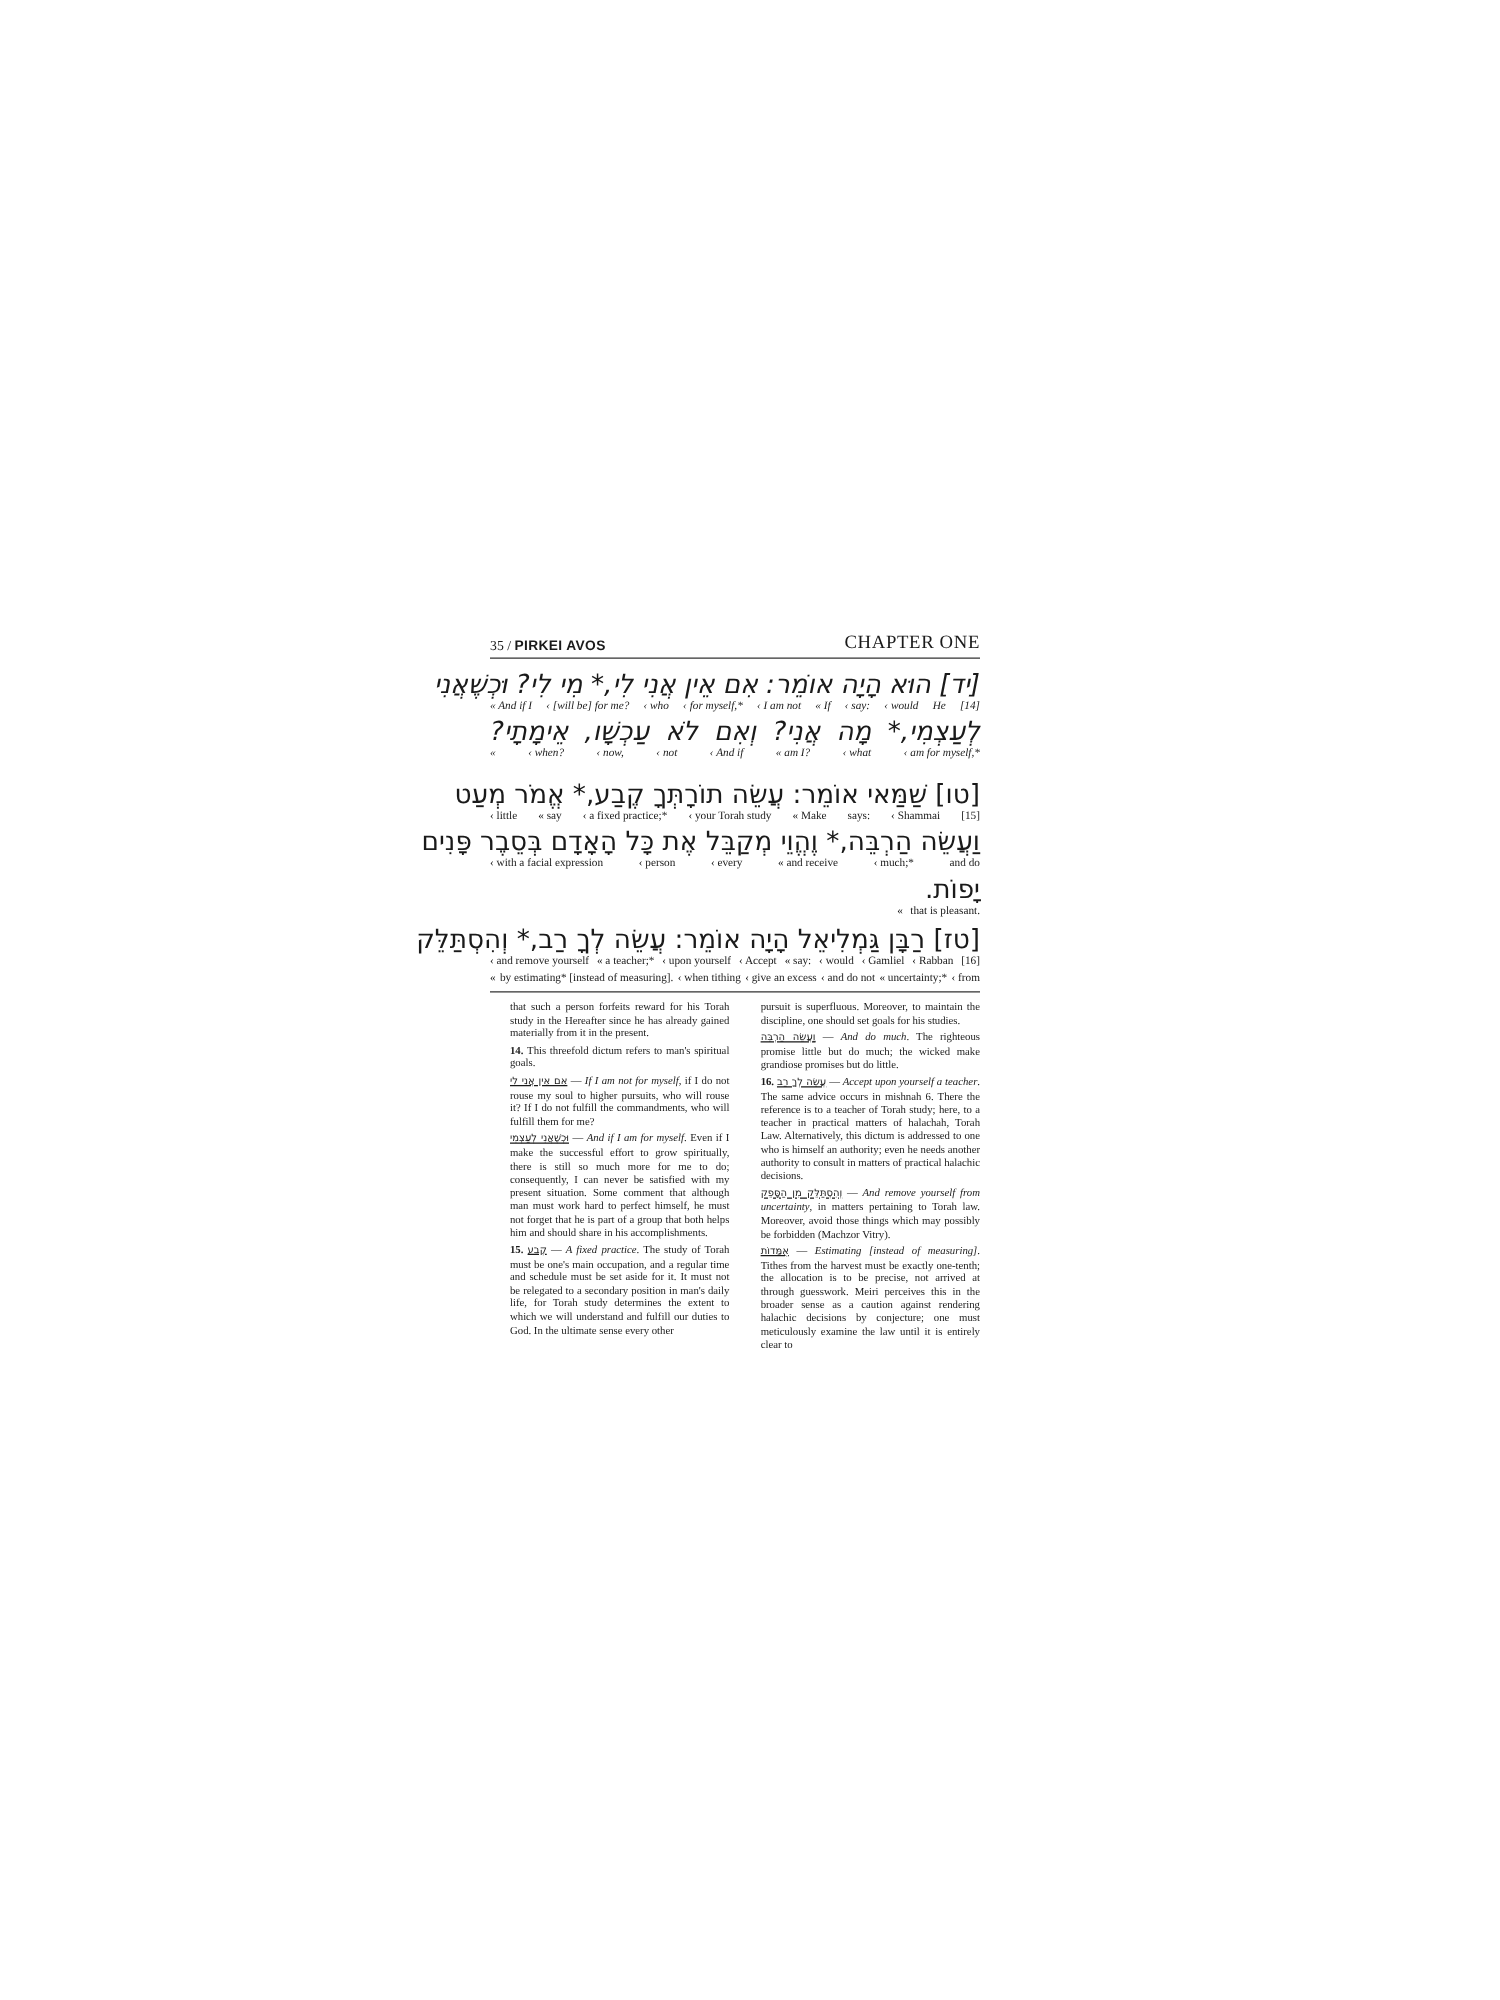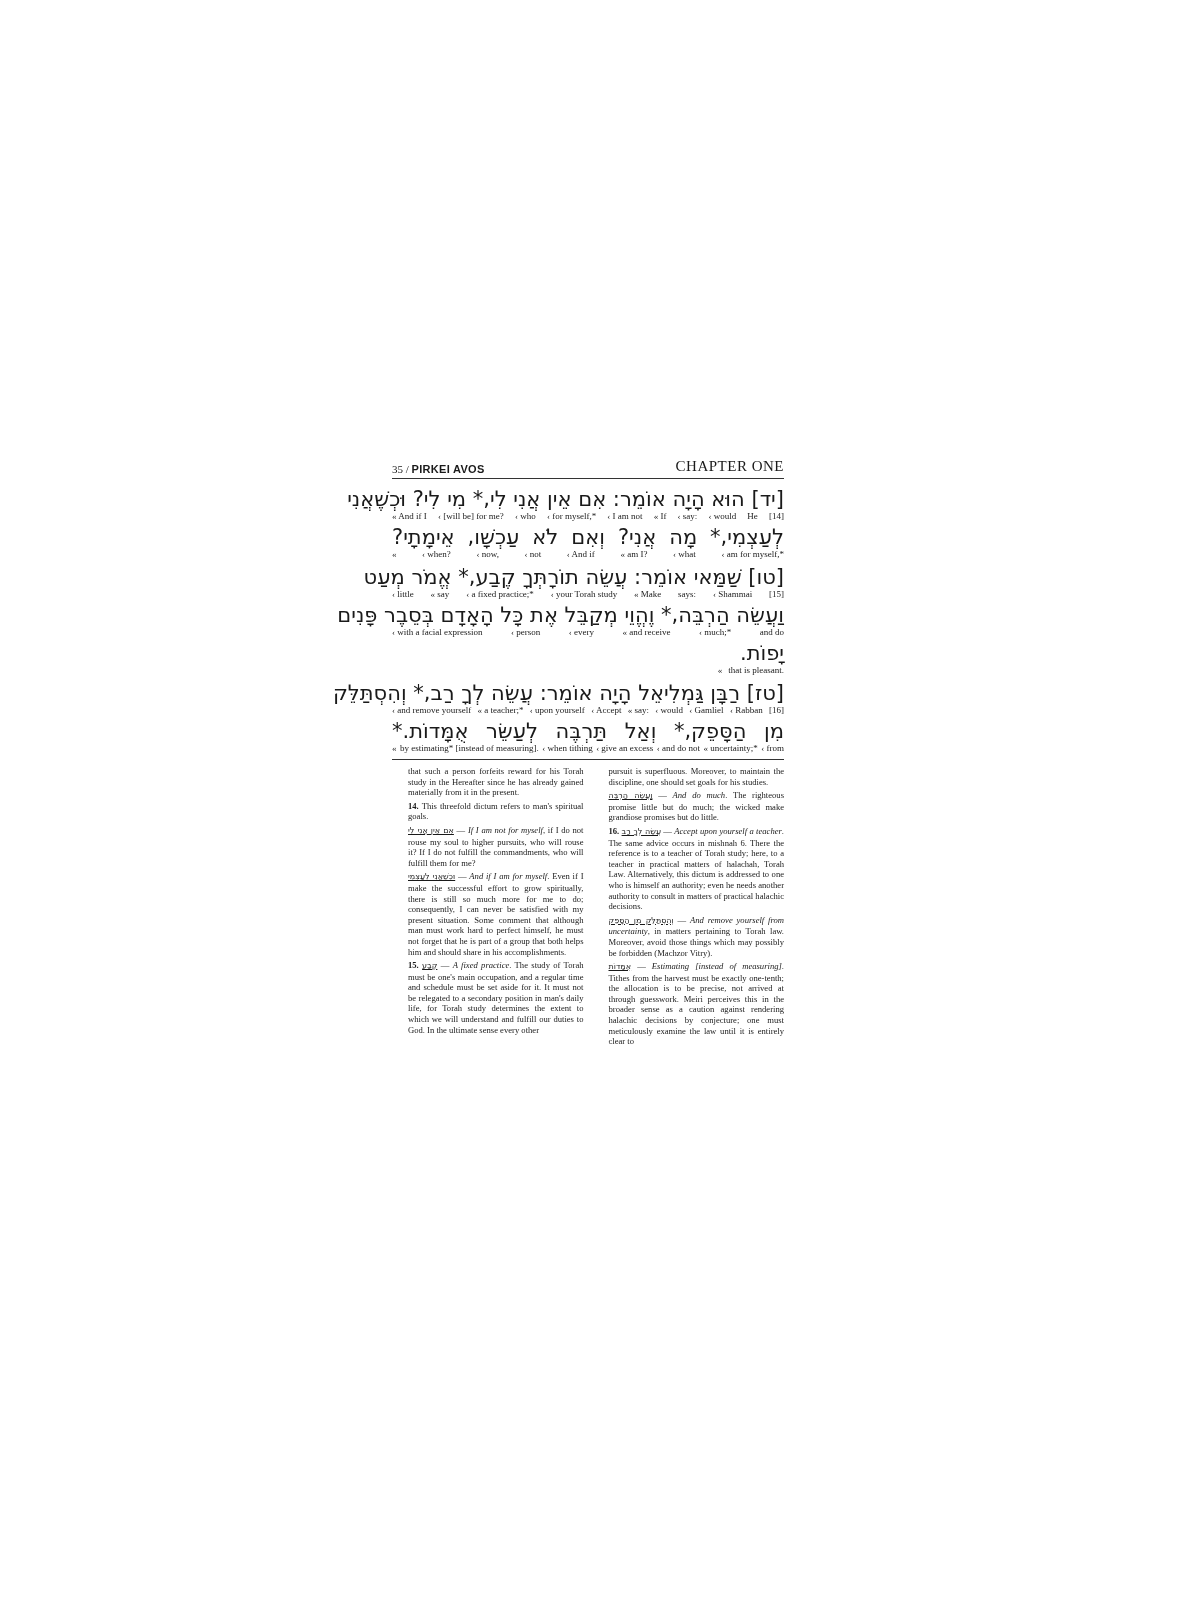--- a/index.html
+++ b/index.html
@@ -1,20 +1,20 @@
 <!DOCTYPE html>
 <html><head>
 <meta charset="utf-8">
 <style>
   html, body { margin:0; padding:0; background:#ffffff; }
   body { width:1200px; height:1600px; position:relative; overflow:hidden;
          font-family:"Liberation Serif","DejaVu Serif",serif; color:#1a1a1a; }
   .page { position:absolute; left:392px; top:458px; width:392px; }
   .header { display:flex; justify-content:space-between; align-items:flex-end;
-            font-size:11px; padding-bottom:3px; border-bottom:1px solid #333; }
+            font-size:11px; padding-bottom:3px; border-bottom:1px solid #333;margin-top:48px; }
   .header .left b { font-family:"Liberation Sans","DejaVu Sans",sans-serif; font-weight:bold; letter-spacing:0.3px; }
   .header .right { font-size:15px; letter-spacing:0.5px; }
   .mishnah { margin-top:8px; }
   .heb-line { direction:rtl; font-size:21px; line-height:24px; white-space:nowrap;
               font-family:"DejaVu Sans","Liberation Sans",sans-serif; font-weight:normal;
               text-align:justify; text-align-last:justify; }
   .heb-line.short { text-align-last:left; text-align:left; }
   .gloss { display:flex; flex-direction:row-reverse; justify-content:space-between;
            font-size:9px; line-height:10px; margin-bottom:4px; }
   .gloss .g { white-space:nowrap; text-align:center; }
@@ -30,21 +30,21 @@
 
 <div class="page">
   <div class="header">
     <div class="left">
       <span>35</span><span> / </span><b>PIRKEI AVOS</b>
     </div>
     <div class="right">CHAPTER ONE</div>
   </div>
 
   <div class="mishnah" id="mishnah-container">
-      <div style="margin-bottom: 6px;">
+      <div style="margin-bottom: 16px; font-style: italic;">
         <div class="heb-line">[יד] הוּא הָיָה אוֹמֵר: אִם אֵין אֲנִי לִי,* מִי לִי? וּכְשֶׁאֲנִי</div>
         <div class="gloss">
           <span class="g">[14]</span>
           <span class="g">He</span>
           <span class="g">‹ would</span>
           <span class="g">‹ say:</span>
           <span class="g">«  If</span>
           <span class="g">‹ I am not</span>
           <span class="g">‹ for myself,*</span>
           <span class="g">‹ who</span>
@@ -96,21 +96,20 @@
           <span class="g">[16]</span>
           <span class="g">‹ Rabban</span>
           <span class="g">‹ Gamliel</span>
           <span class="g">‹ would</span>
           <span class="g">« say:</span>
           <span class="g">‹ Accept</span>
           <span class="g">‹ upon yourself</span>
           <span class="g">« a teacher;*</span>
           <span class="g">‹ and remove yourself</span>
         </div>
-        <div class="heb-line">מִן הַסָּפֵק,* וְאַל תַּרְבֶּה לְעַשֵּׂר אֻמָּדוֹת.*</div>
         <div class="gloss">
           <span class="g">‹ from</span>
           <span class="g">« uncertainty;*</span>
           <span class="g">‹ and do not</span>
           <span class="g">‹ give an excess</span>
           <span class="g">‹ when tithing</span>
           <span class="g">by estimating* [instead of measuring].</span>
           <span class="g">«</span>
         </div>
       </div>

